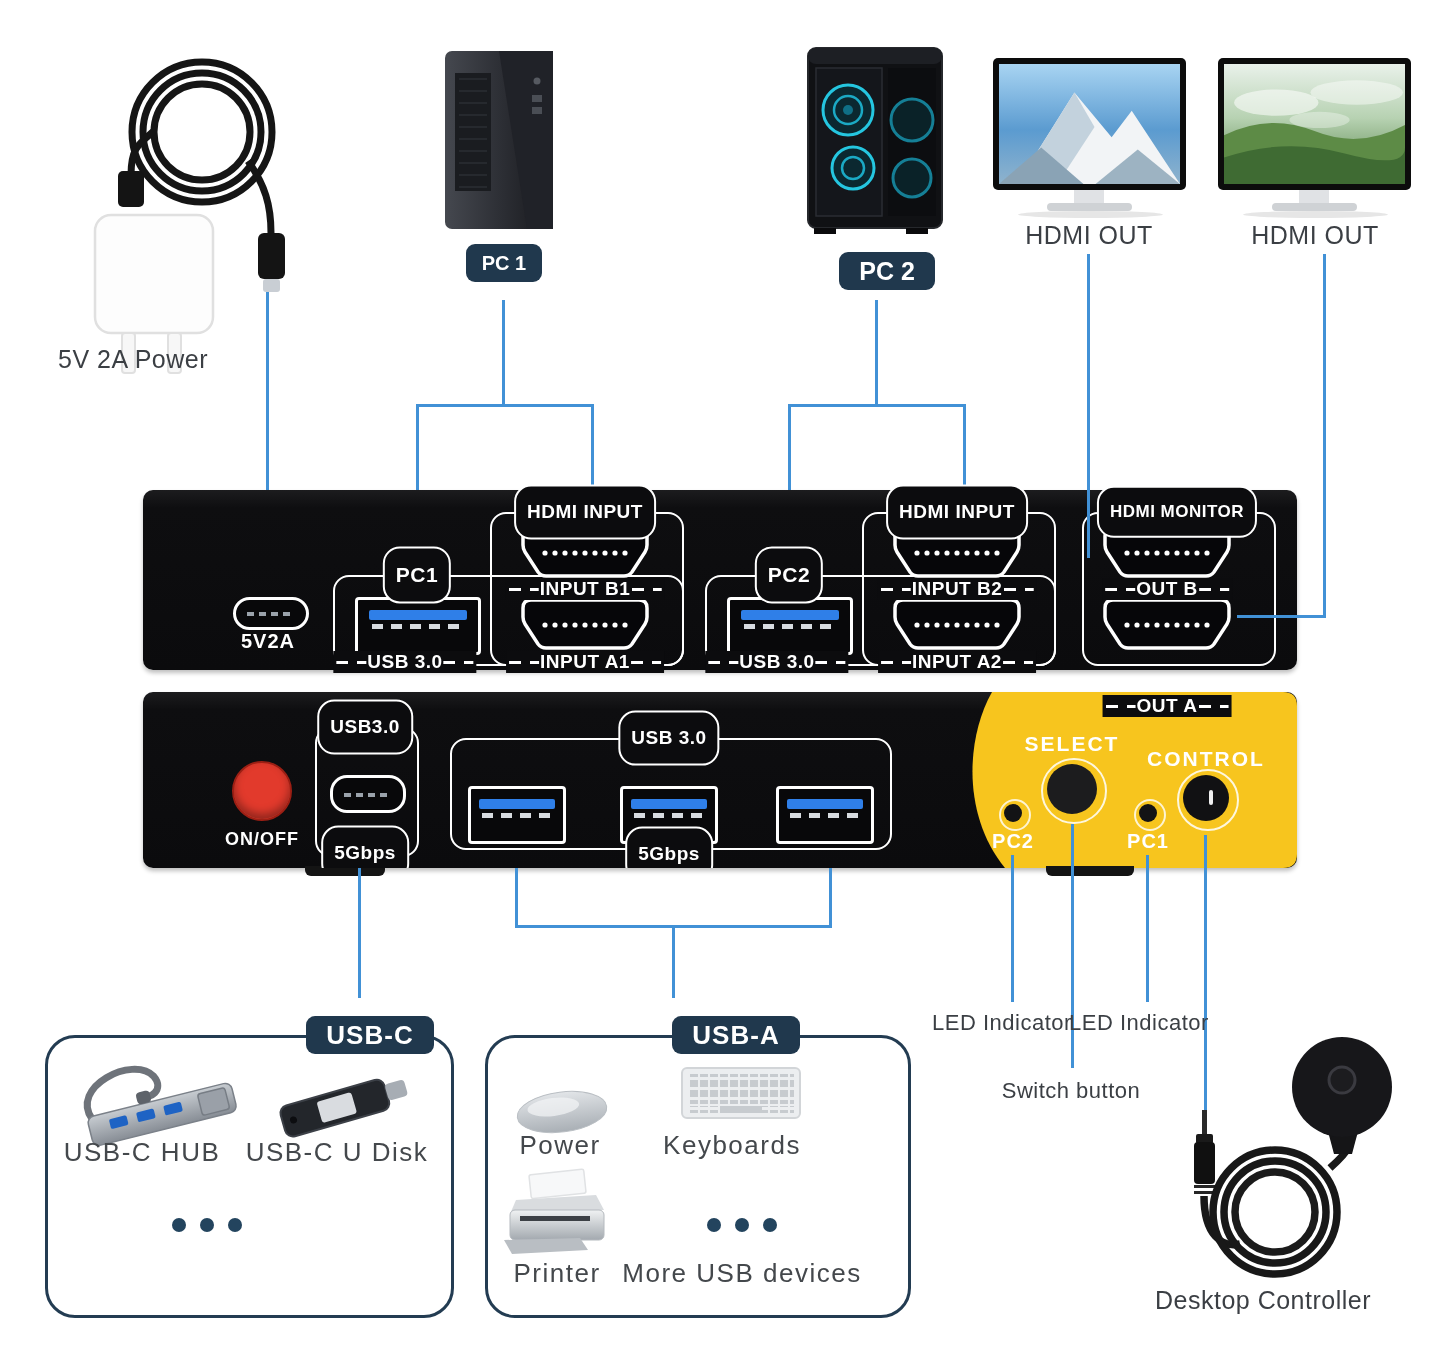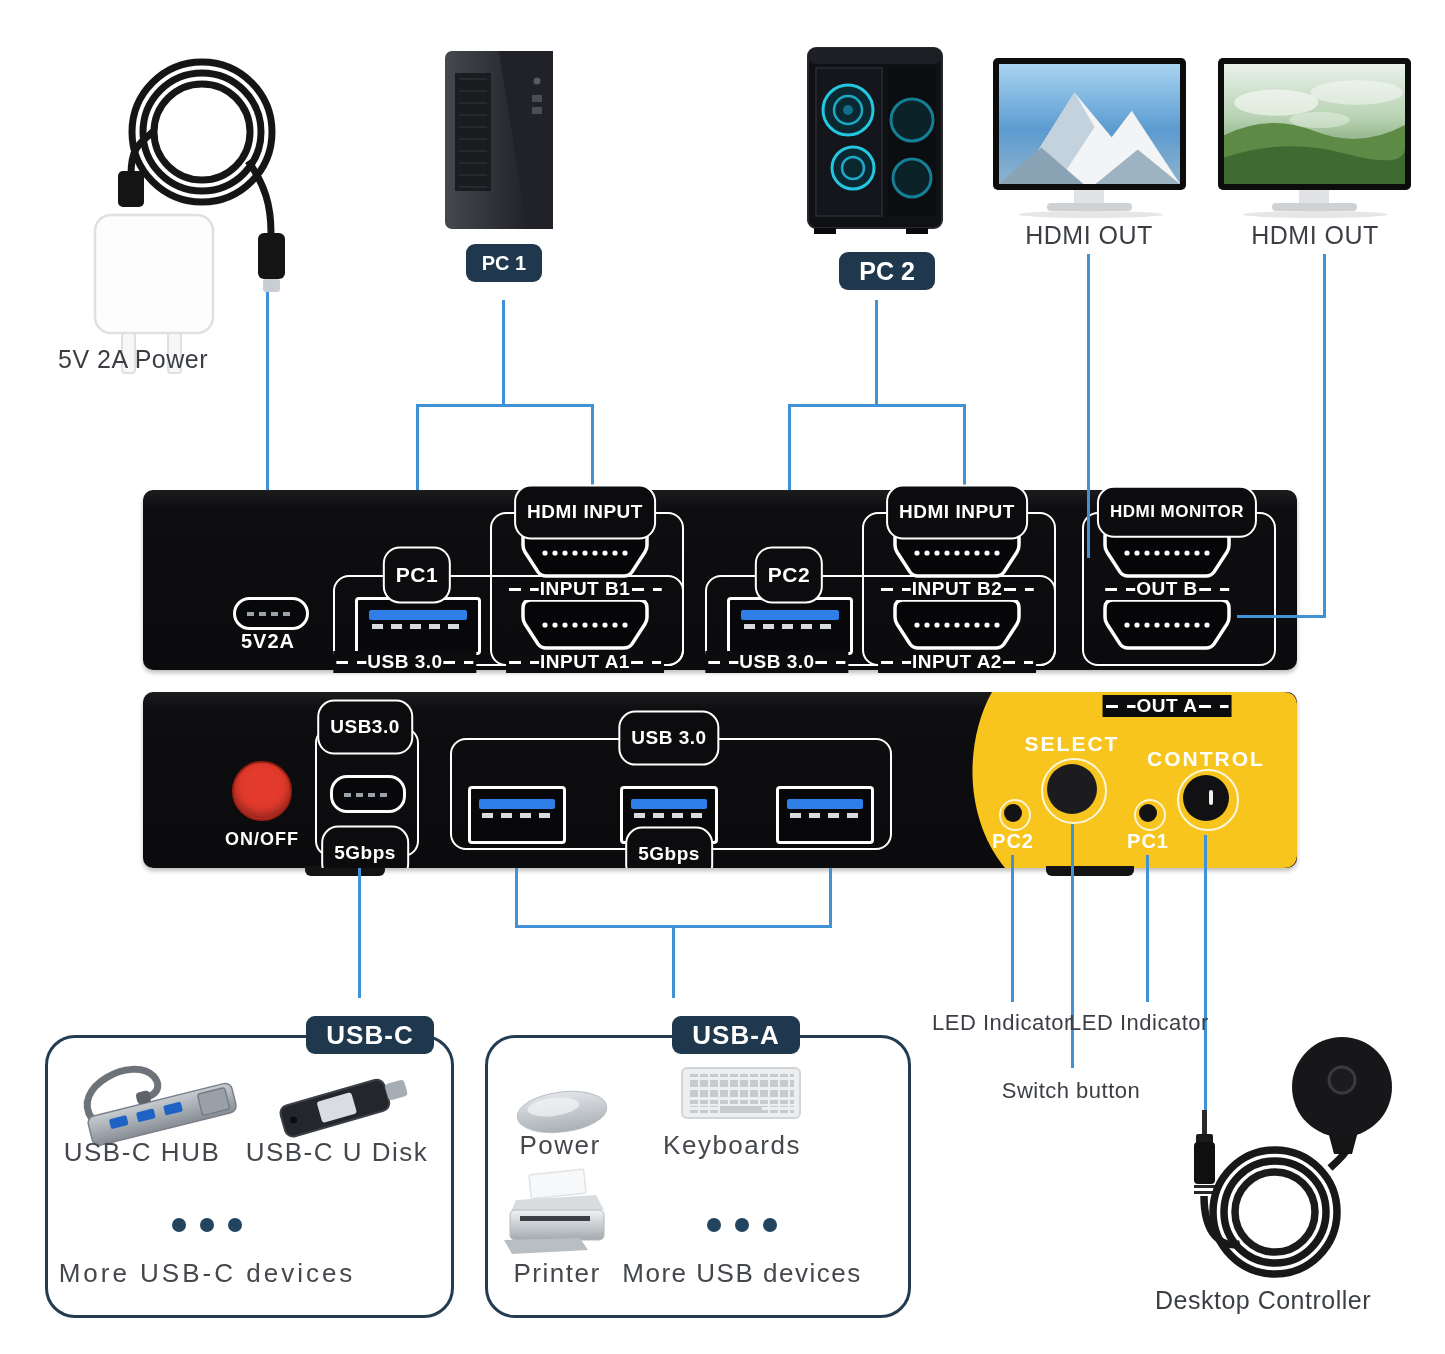--- a/index.html
+++ b/index.html
@@ -420,21 +420,20 @@
       <circle cx="29" cy="52" r="3.5" fill="#0c0d10"></circle>
     </g>
   </svg>
   <div class="itemlabel" style="left:142px;top:1137px;">USB-C HUB</div>
   <div class="itemlabel" style="left:337px;top:1137px;">USB-C U Disk</div>
   <div class="dots" style="left:207px;top:1218px;">
       <b></b>
       <b></b>
       <b></b>
     </div>
-  <div class="itemlabel" style="left:207px;top:1258px;letter-spacing:3px;">More USB-C devices</div>
 
   <div class="bigbox" style="left:485px;top:1035px;width:420px;height:277px;"></div>
   <div class="tag" style="left:672px;top:1016px;width:128px;height:38px;font-size:26px;letter-spacing:1px;">USB-A</div>
   <svg class="abs" style="left:512px;top:1082px;" width="100" height="55" viewBox="0 0 100 55">
     <defs>
         <linearGradient id="mo" x1="0" y1="0" x2="0" y2="1">
       <stop offset="0" stop-color="#e2e5e8"></stop>
           <stop offset="1" stop-color="#a9afb5"></stop>
         </linearGradient>
       </defs>

